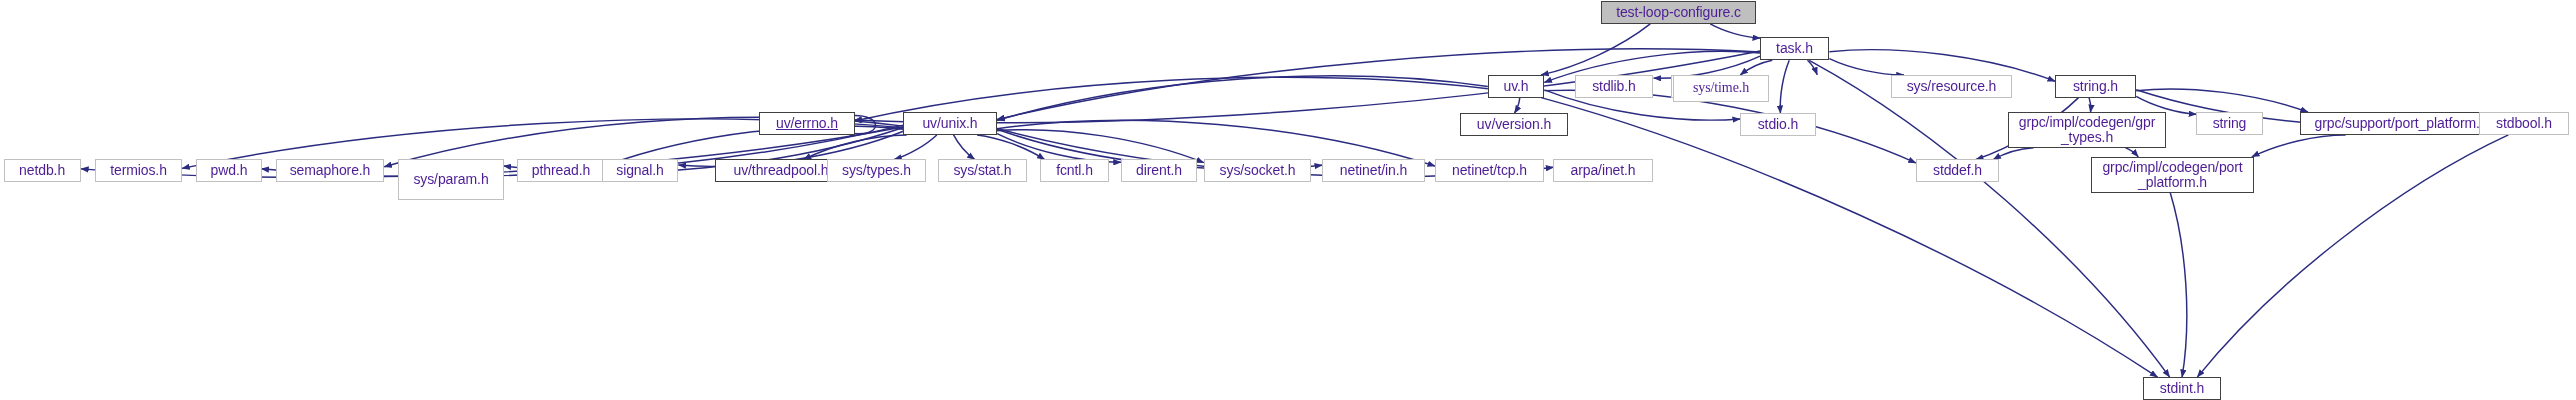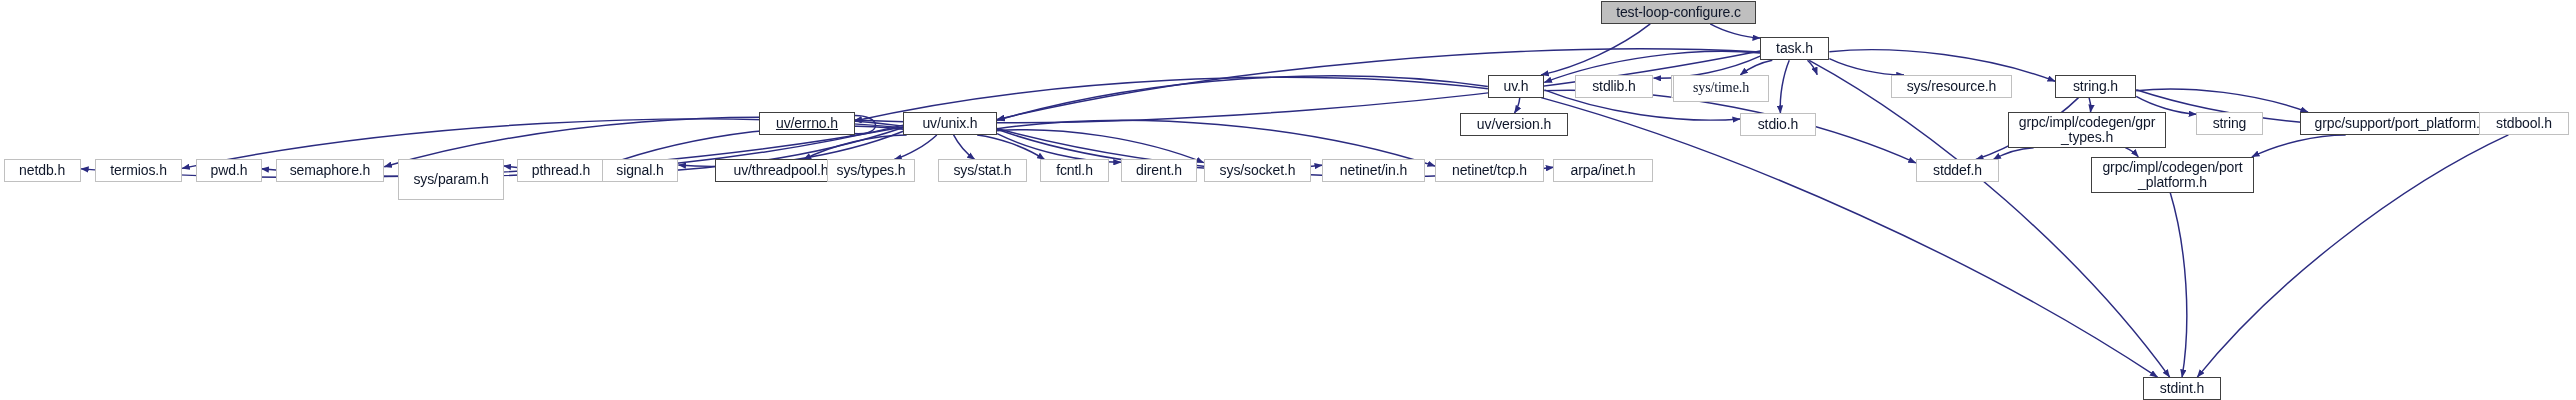--- a/index.html
+++ b/index.html
@@ -27,21 +27,21 @@
   }
   .node {
     position: absolute;
     box-sizing: border-box;
     display: flex;
     align-items: center;
     justify-content: center;
     text-align: center;
     background: #ffffff;
     border: 0.9px solid #c0c0c0;
-    color: #0f172a;
+    color: #4c1d95;
     font-size: 14px;
     line-height: 16.4px;
     white-space: pre-line;
     letter-spacing: -0.1px;
     padding: 0 3.6px;
   }
   .node.strong {
     border: 1.8px solid #404040;
   }
   .node.root {
@@ -126,21 +126,21 @@
       <div class="node strong" style="left: 2300px; top: 112px; width: 202px; height: 23px;">grpc/support/port_platform.h</div>
       <div class="node weak" style="left: 2479px; top: 112px; width: 90px; height: 23px;">stdbool.h</div>
       <div class="node weak" style="left: 3.6px; top: 159px; width: 77px; height: 23px;">netdb.h</div>
       <div class="node weak" style="left: 95px; top: 159px; width: 87px; height: 23px;">termios.h</div>
       <div class="node weak" style="left: 196px; top: 159px; width: 66px; height: 23px;">pwd.h</div>
       <div class="node weak" style="left: 276px; top: 159px; width: 108px; height: 23px;">semaphore.h</div>
       <div class="node weak" style="left: 398px; top: 159px; width: 106px; height: 41px;">sys/param.h</div>
       <div class="node weak" style="left: 517px; top: 159px; width: 88px; height: 23px;">pthread.h</div>
       <div class="node weak" style="left: 602px; top: 159px; width: 76px; height: 23px;">signal.h</div>
       <div class="node strong" style="left: 691px; top: 159px; width: 132px; height: 23px; margin-left: 24px;">uv/threadpool.h</div>
-      <div class="node weak" style="left: 827px; top: 159px; width: 88px; height: 23px;">sys/types.h</div>
+      <div class="node weak" style="left: 827px; top: 159px; width: 99px; height: 23px;">sys/types.h</div>
       <div class="node weak" style="left: 938px; top: 159px; width: 89px; height: 23px;">sys/stat.h</div>
       <div class="node weak" style="left: 1040px; top: 159px; width: 69px; height: 23px;">fcntl.h</div>
       <div class="node weak" style="left: 1121px; top: 159px; width: 76px; height: 23px;">dirent.h</div>
       <div class="node weak" style="left: 1204px; top: 159px; width: 107px; height: 23px;">sys/socket.h</div>
       <div class="node weak" style="left: 1322px; top: 159px; width: 103px; height: 23px;">netinet/in.h</div>
       <div class="node weak" style="left: 1435px; top: 159px; width: 109px; height: 23px;">netinet/tcp.h</div>
       <div class="node weak" style="left: 1553px; top: 159px; width: 100px; height: 23px;">arpa/inet.h</div>
       <div class="node weak" style="left: 1916px; top: 159px; width: 83px; height: 23px;">stddef.h</div>
       <div class="node strong" style="left: 2091px; top: 157px; width: 163px; height: 36px; line-height: 15.5px;">grpc/impl/codegen/port
 _platform.h</div>

